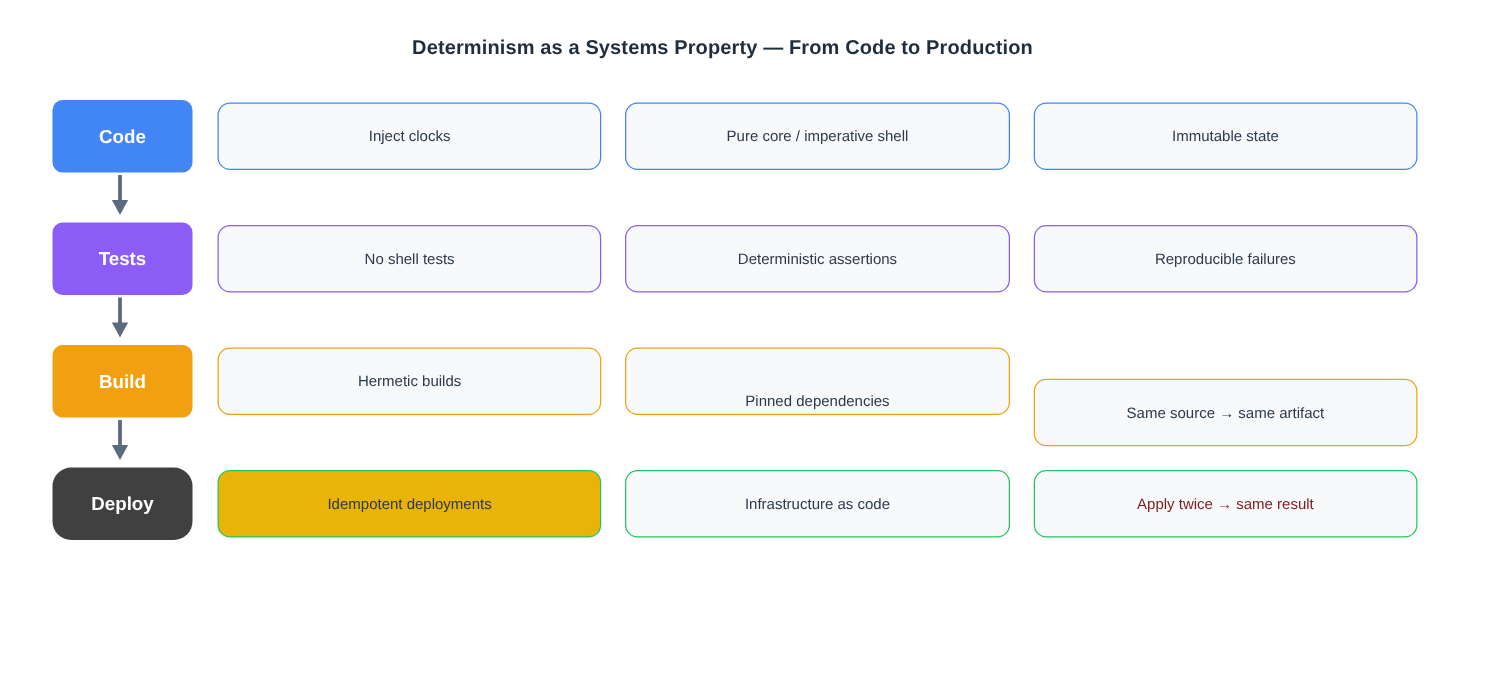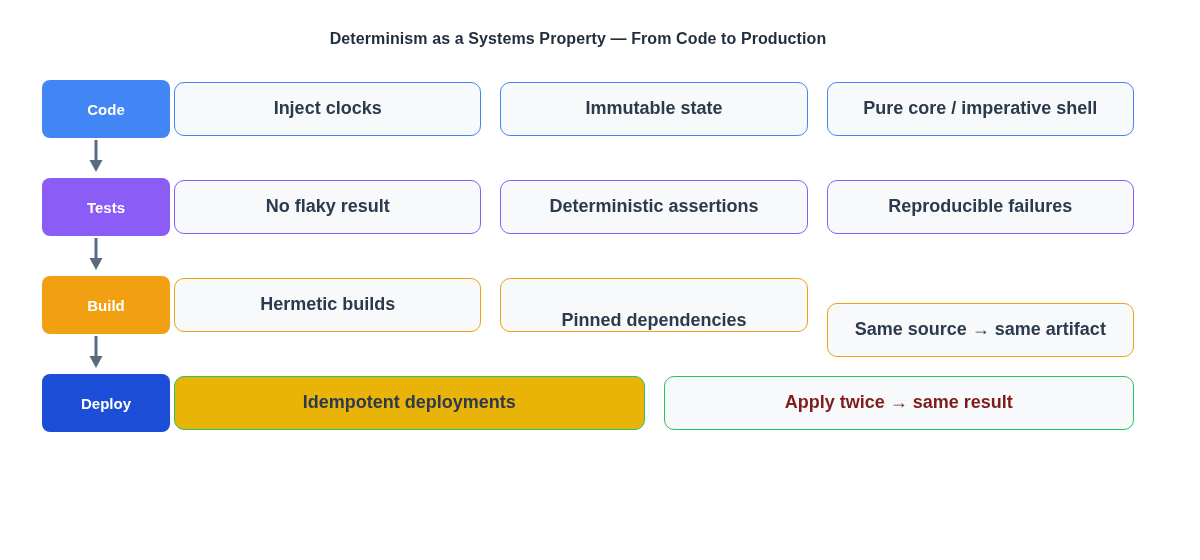--- a/index.html
+++ b/index.html
@@ -39,21 +39,21 @@
     height: 58px;
     margin-bottom: 40px;
   }
   .stage-row:last-child { margin-bottom: 0; }
 
   
   .stage-chip {
     position: absolute;
     left: 0;
     top: 0;
-    width: 128px;
+    width: 112px;
     height: 58px;
     border-radius: 8px;
     display: flex;
     align-items: center;
     justify-content: center;
     box-sizing: border-box;
   }
   .stage-chip-label {
     font-size: 15px;
     font-weight: bold;
@@ -87,26 +87,25 @@
     box-sizing: border-box;
     border-radius: 10px;
     border: 1.6px solid #999;
     background: #f8f9fb;
     display: flex;
     align-items: center;
     justify-content: center;
     padding: 0 10px;
   }
   .card-label {
-    font-size: 18px;
+    font-size: 12px;
     color: #2c3a4d;
     text-align: center;
     line-height: 1.2;
     white-space: nowrap;
-    font-weight: bold;
   }
 </style>
 </head>
 <body>
 
 <div class="page-title">Determinism as a Systems Property — From Code to Production</div>
 
 <div class="diagram" id="diagram">
     <div class="stage-row">
       <div class="stage-chip" style="background: rgb(66, 133, 244);">
@@ -114,38 +113,38 @@
       </div>
       <div class="connector"><svg width="16" height="40" viewBox="0 0 16 40">
           <line x1="8" y1="2" x2="8" y2="24" stroke="#5b6b7f" stroke-width="3"></line>
           <polygon points="8,34 1.5,22 14.5,22" fill="#5b6b7f"></polygon>
         </svg></div>
       <div class="cards">
         <div class="card" style="border-color: rgb(66, 133, 244); background: rgb(248, 249, 251);">
           <span class="card-label" style="color: rgb(44, 58, 77);">Inject clocks</span>
         </div>
         <div class="card" style="border-color: rgb(66, 133, 244); background: rgb(248, 249, 251);">
-          <span class="card-label" style="color: rgb(44, 58, 77);">Immutable state</span>
+          <span class="card-label" style="color: rgb(44, 58, 77);">Pure core / imperative shell</span>
         </div>
         <div class="card" style="border-color: rgb(66, 133, 244); background: rgb(248, 249, 251);">
-          <span class="card-label" style="color: rgb(44, 58, 77);">Pure core / imperative shell</span>
+          <span class="card-label" style="color: rgb(44, 58, 77);">Immutable state</span>
         </div>
       </div>
     </div>
     <div class="stage-row">
       <div class="stage-chip" style="background: rgb(139, 92, 246);">
         <span class="stage-chip-label">Tests</span>
       </div>
       <div class="connector"><svg width="16" height="40" viewBox="0 0 16 40">
           <line x1="8" y1="2" x2="8" y2="24" stroke="#5b6b7f" stroke-width="3"></line>
           <polygon points="8,34 1.5,22 14.5,22" fill="#5b6b7f"></polygon>
         </svg></div>
       <div class="cards">
         <div class="card" style="border-color: rgb(139, 92, 246); background: rgb(248, 249, 251);">
-          <span class="card-label" style="color: rgb(44, 58, 77);">No flaky result</span>
+          <span class="card-label" style="color: rgb(44, 58, 77);">No shell tests</span>
         </div>
         <div class="card" style="border-color: rgb(139, 92, 246); background: rgb(248, 249, 251);">
           <span class="card-label" style="color: rgb(44, 58, 77);">Deterministic assertions</span>
         </div>
         <div class="card" style="border-color: rgb(139, 92, 246); background: rgb(248, 249, 251);">
           <span class="card-label" style="color: rgb(44, 58, 77);">Reproducible failures</span>
         </div>
       </div>
     </div>
     <div class="stage-row">
@@ -162,25 +161,28 @@
         </div>
         <div class="card" style="border-color: rgb(240, 160, 16); background: rgb(248, 249, 251);">
           <span class="card-label" style="color: rgb(44, 58, 77); margin-top: 32px;">Pinned dependencies</span>
         </div>
         <div class="card" style="border-color: rgb(240, 160, 16); background: rgb(248, 249, 251); margin-top: 25px;">
           <span class="card-label" style="color: rgb(44, 58, 77);">Same source → same artifact</span>
         </div>
       </div>
     </div>
     <div class="stage-row">
-      <div class="stage-chip" style="background: #1d4ed8;">
+      <div class="stage-chip" style="background: #404040; border-radius: 15px;">
         <span class="stage-chip-label">Deploy</span>
       </div>
       <div class="cards">
         <div class="card" style="border-color: rgb(34, 197, 94); background: #eab308;">
           <span class="card-label" style="color: rgb(44, 58, 77);">Idempotent deployments</span>
+        </div>
+        <div class="card" style="border-color: rgb(34, 197, 94); background: rgb(248, 249, 251);">
+          <span class="card-label" style="color: rgb(44, 58, 77);">Infrastructure as code</span>
         </div>
         <div class="card" style="border-color: rgb(34, 197, 94); background: rgb(248, 249, 251);">
           <span class="card-label" style="color: #7f1d1d;">Apply twice → same result</span>
         </div>
       </div>
     </div>
   </div>
 
 </body></html>

